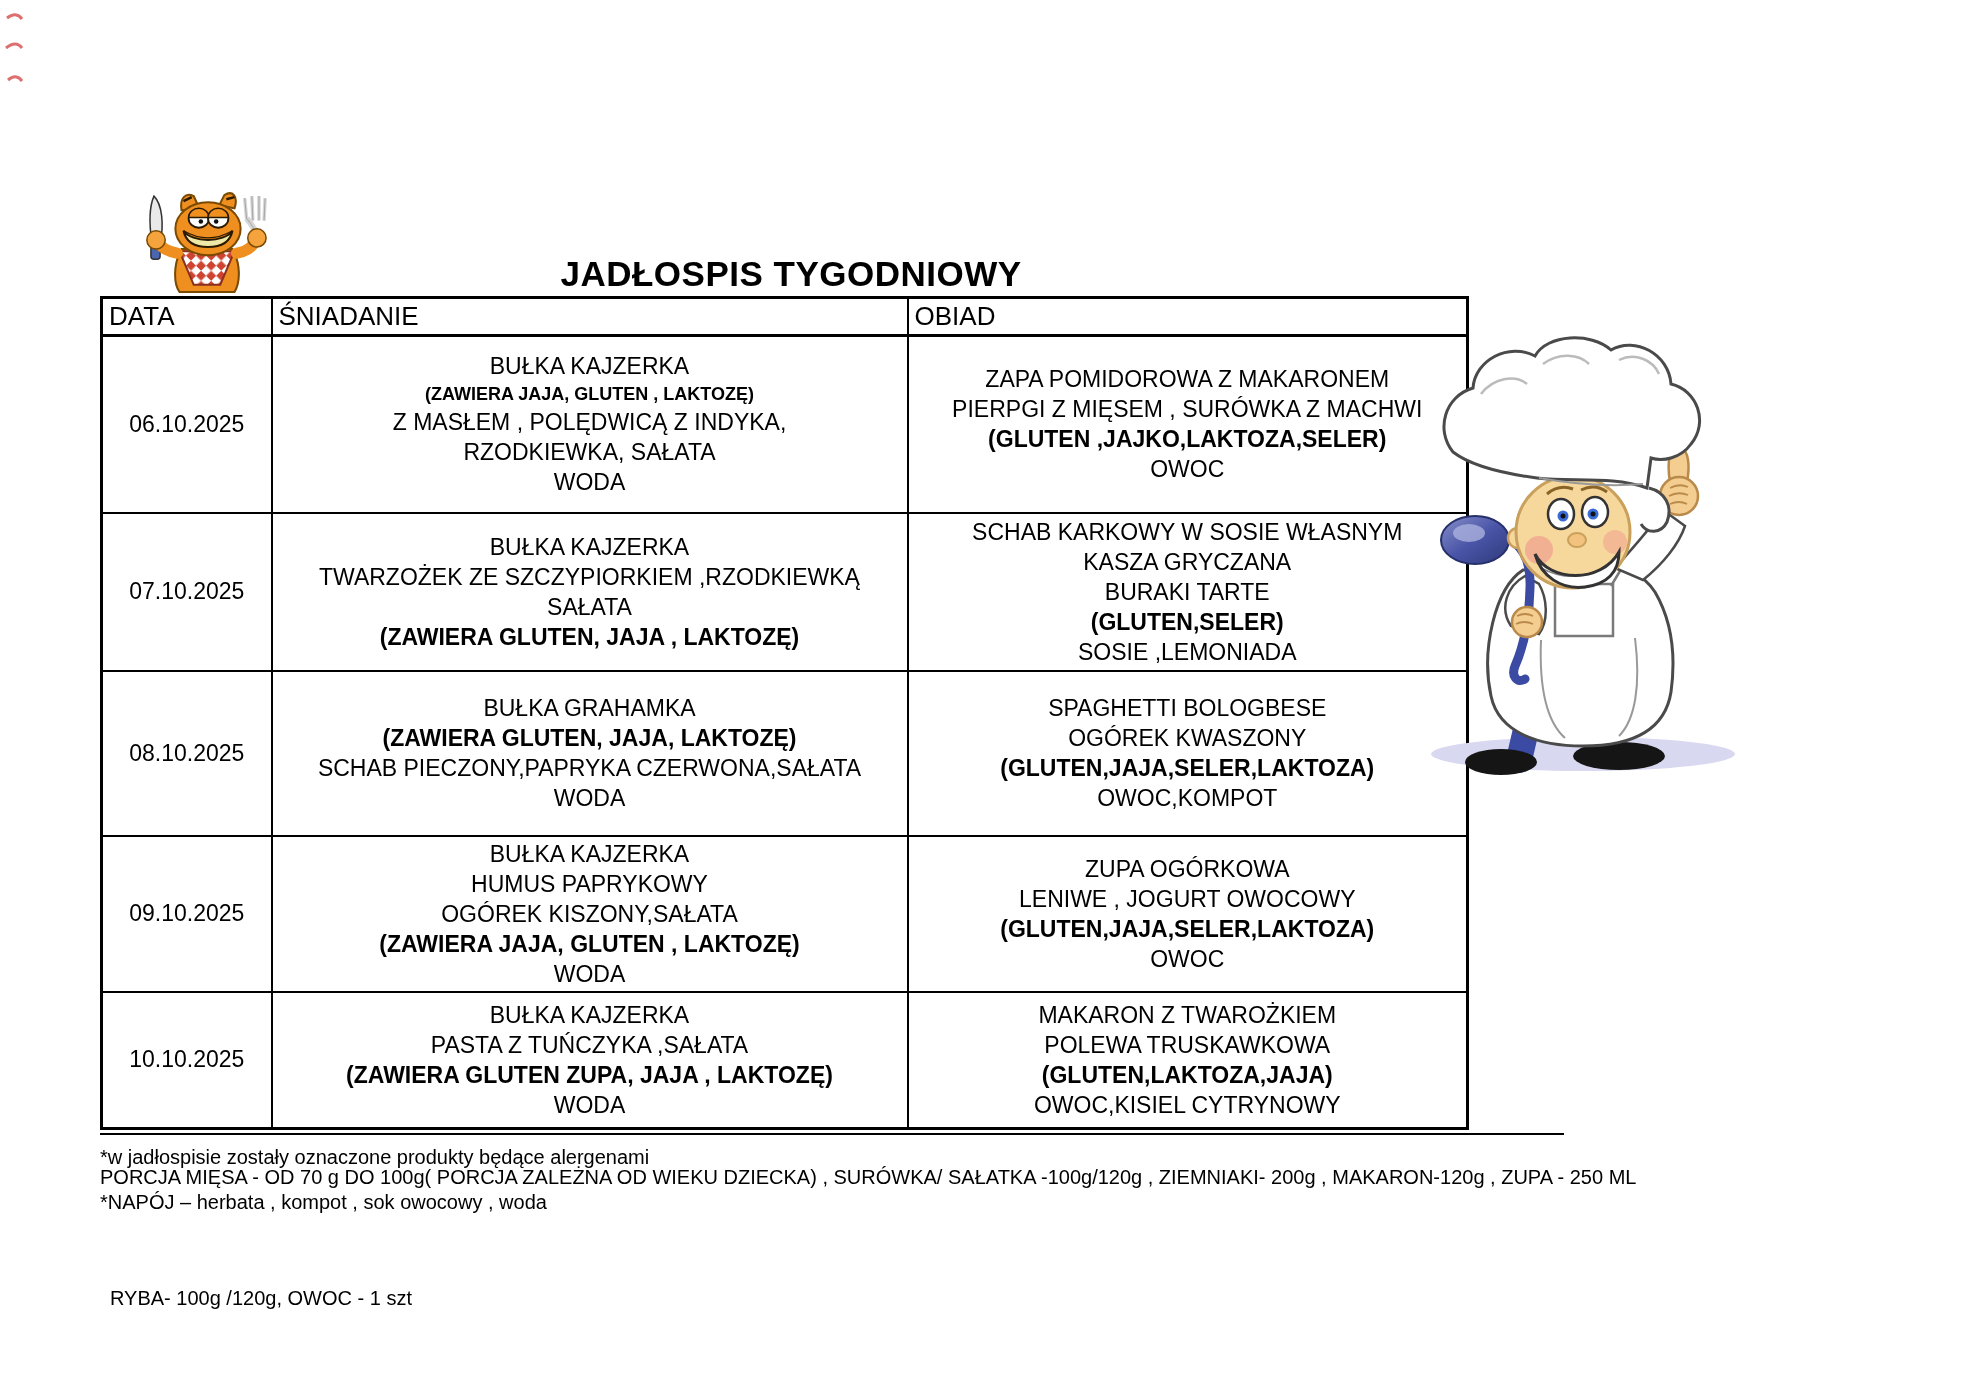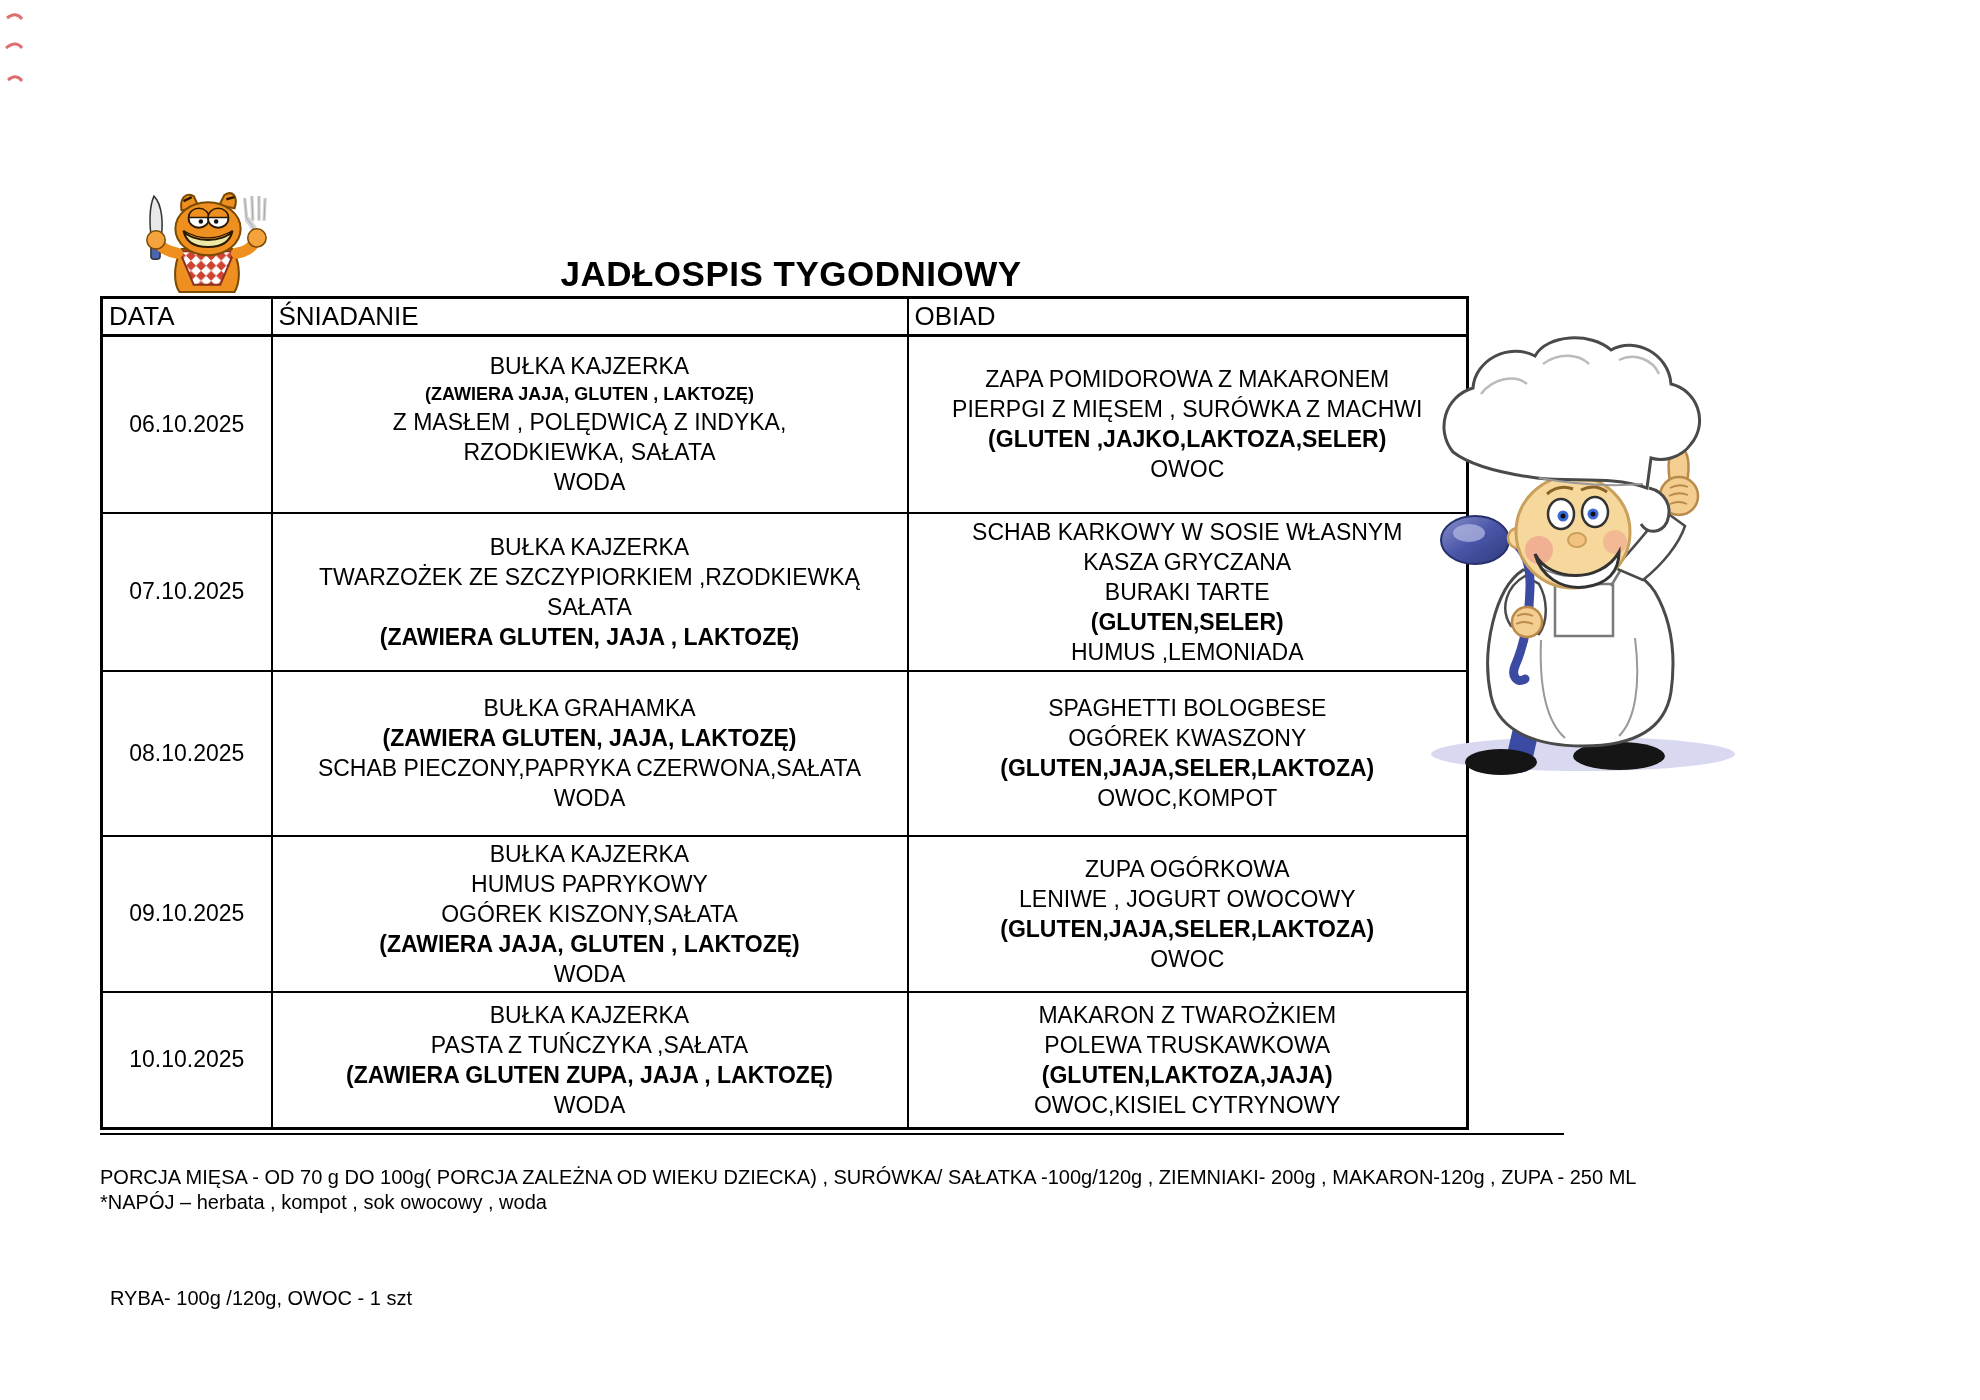--- a/index.html
+++ b/index.html
@@ -133,21 +133,21 @@
             <div class="line normal">BUŁKA KAJZERKA</div>
             <div class="line normal">TWARZOŻEK ZE SZCZYPIORKIEM ,RZODKIEWKĄ</div>
             <div class="line normal">SAŁATA</div>
             <div class="line bold">(ZAWIERA GLUTEN, JAJA , LAKTOZĘ)</div>
           </td>
           <td class="menu-cell">
             <div class="line normal">SCHAB KARKOWY W SOSIE WŁASNYM</div>
             <div class="line normal">KASZA GRYCZANA</div>
             <div class="line normal">BURAKI TARTE</div>
             <div class="line bold">(GLUTEN,SELER)</div>
-            <div class="line normal">HUMUS ,LEMONIADA</div>
+            <div class="line normal">SOSIE ,LEMONIADA</div>
           </td>
         </tr>
         <tr>
           <td class="date-cell" style="height: 165px;">08.10.2025</td>
           <td class="menu-cell">
             <div class="line normal">BUŁKA GRAHAMKA</div>
             <div class="line bold">(ZAWIERA GLUTEN, JAJA, LAKTOZĘ)</div>
             <div class="line normal">SCHAB PIECZONY,PAPRYKA CZERWONA,SAŁATA</div>
             <div class="line normal">WODA</div>
           </td>
@@ -187,20 +187,21 @@
             <div class="line normal">POLEWA TRUSKAWKOWA</div>
             <div class="line bold">(GLUTEN,LAKTOZA,JAJA)</div>
             <div class="line normal">OWOC,KISIEL CYTRYNOWY</div>
           </td>
         </tr>
       </tbody>
   </table>
 
   <div class="bottom-rule"></div>
 
+  <div class="note note-allergen">*w jadłospisie zostały oznaczone produkty będące alergenami</div>
   <div class="note note-drink">*NAPÓJ – herbata , kompot , sok owocowy , woda</div>
   <div class="note note-portion1">PORCJA MIĘSA - OD 70 g DO 100g( PORCJA ZALEŻNA OD WIEKU DZIECKA) , SURÓWKA/ SAŁATKA -100g/120g , ZIEMNIAKI- 200g , MAKARON-120g , ZUPA - 250 ML</div>
   <div class="note note-portion2">RYBA- 100g /120g, OWOC - 1 szt</div>
 
   <svg class="chef" viewBox="0 0 340 490">
     <defs>
       <linearGradient id="ladleG" x1="0" y1="0" x2="1" y2="1">
         <stop offset="0" stop-color="#8890c8"></stop>
           <stop offset="0.5" stop-color="#4a55a8"></stop>
           <stop offset="1" stop-color="#2e3a7a"></stop>

